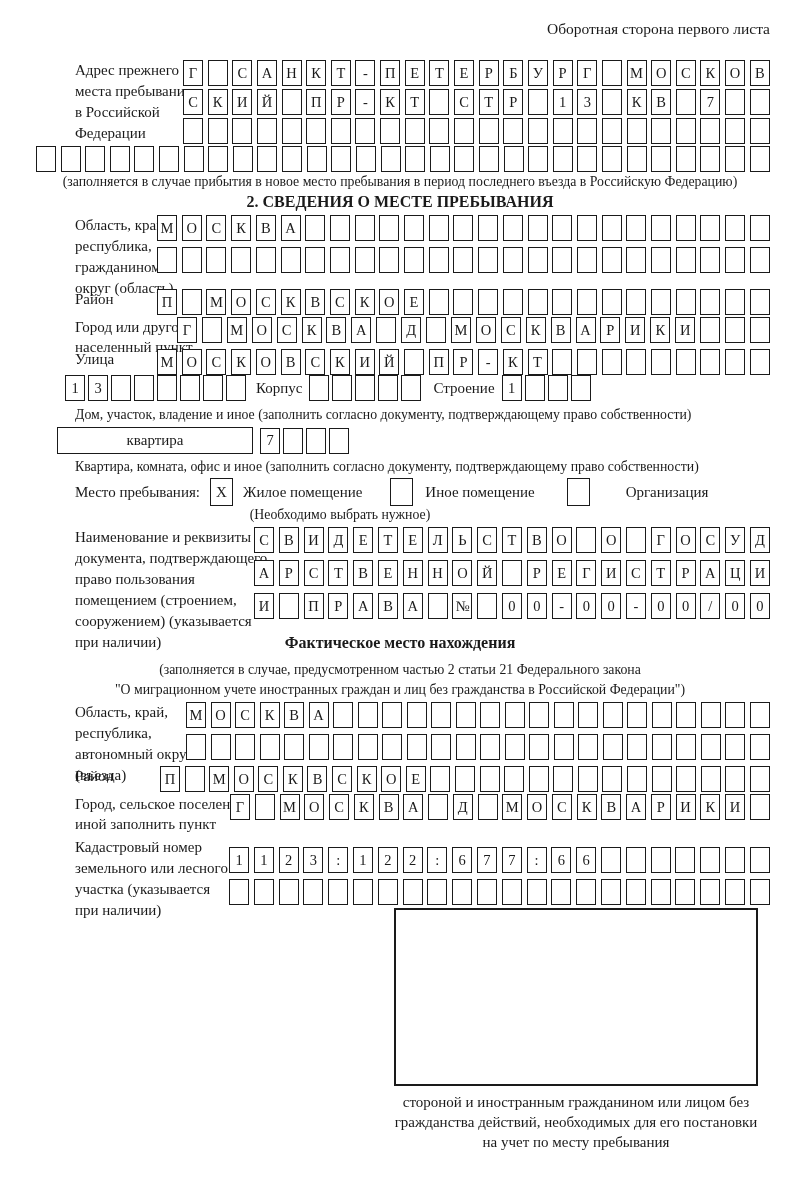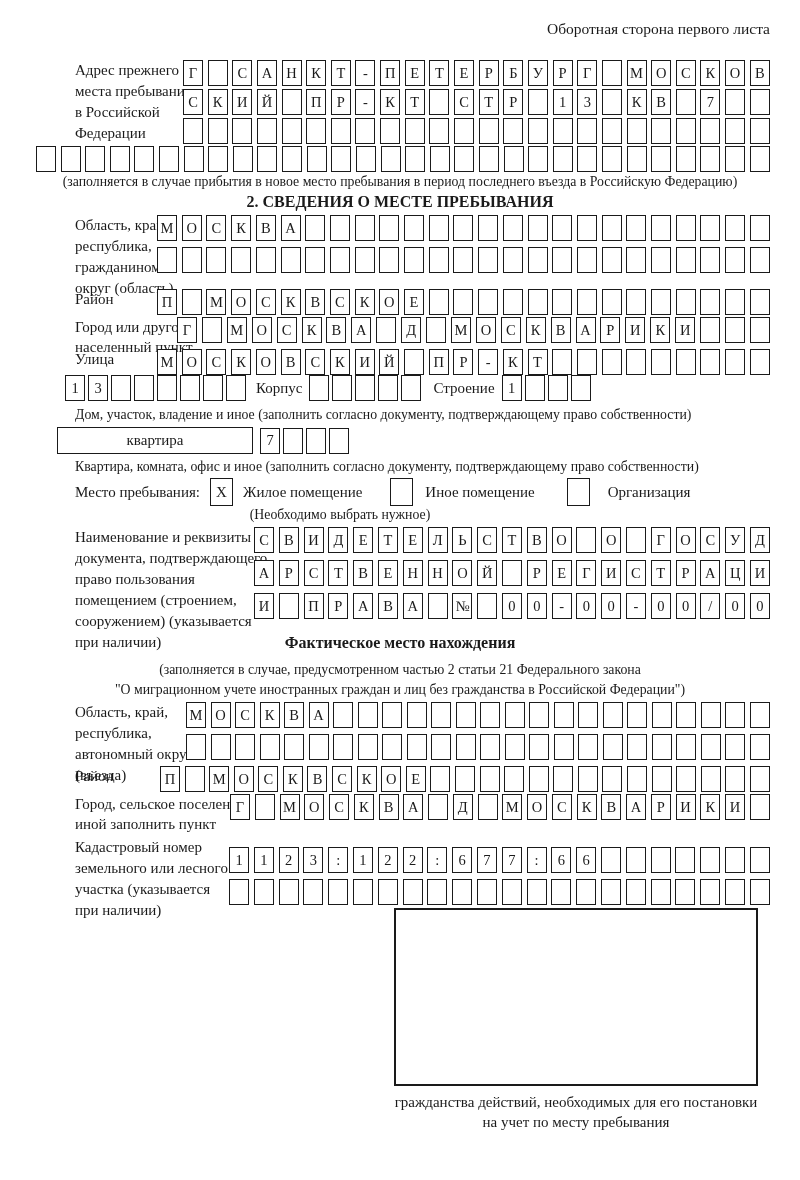--- a/index.html
+++ b/index.html
@@ -364,21 +364,21 @@
 </div>
 <div class="abs caption" style="top:458px;left:57px;width:713px;text-align:left;padding-left:18px">Квартира, комната, офис и иное (заполнить согласно документу, подтверждающему право собственности)</div>
 
 <div class="abs row" style="top:478px;left:75px;width:695px;align-items:center">
   <div>Место пребывания:</div>
   <div class="checkbox" style="margin-left:10px">X</div>
   <div style="margin-left:10px">Жилое помещение</div>
   <div class="checkbox" style="margin-left:28px"></div>
   <div style="margin-left:12px">Иное помещение</div>
   <div class="checkbox" style="margin-left:32px"></div>
-  <div style="margin-left:18px">Организация</div>
+  <div style="margin-left:36px">Организация</div>
 </div>
 <div class="abs caption" style="top:506px;left:160px;width:360px">(Необходимо выбрать нужное)</div>
 
 <div class="abs row" style="top:527px;left:57px;width:713px">
   <div class="lbl pad-lbl" style="width:197px;flex:0 0 auto;line-height:21px">
     <div class="lbl-line">Наименование и реквизиты</div>
     <div class="lbl-line">документа, подтверждающего</div>
     <div class="lbl-line">право пользования</div>
     <div class="lbl-line">помещением (строением,</div>
     <div class="lbl-line">сооружением) (указывается</div>
@@ -640,15 +640,16 @@
         <div class="cell"></div>
         <div class="cell"></div>
         <div class="cell"></div>
         <div class="cell"></div>
       </div>
   </div>
 </div>
 
 <div class="abs stamp-box" style="top:908px;left:394px;width:364px;height:178px"></div>
 <div class="abs stamp-caption" style="top:1092px;left:390px;width:372px">
+  <div>стороной и иностранным гражданином или лицом без</div>
   <div>гражданства действий, необходимых для его постановки</div>
   <div>на учет по месту пребывания</div>
 </div>
 
 </body></html>

